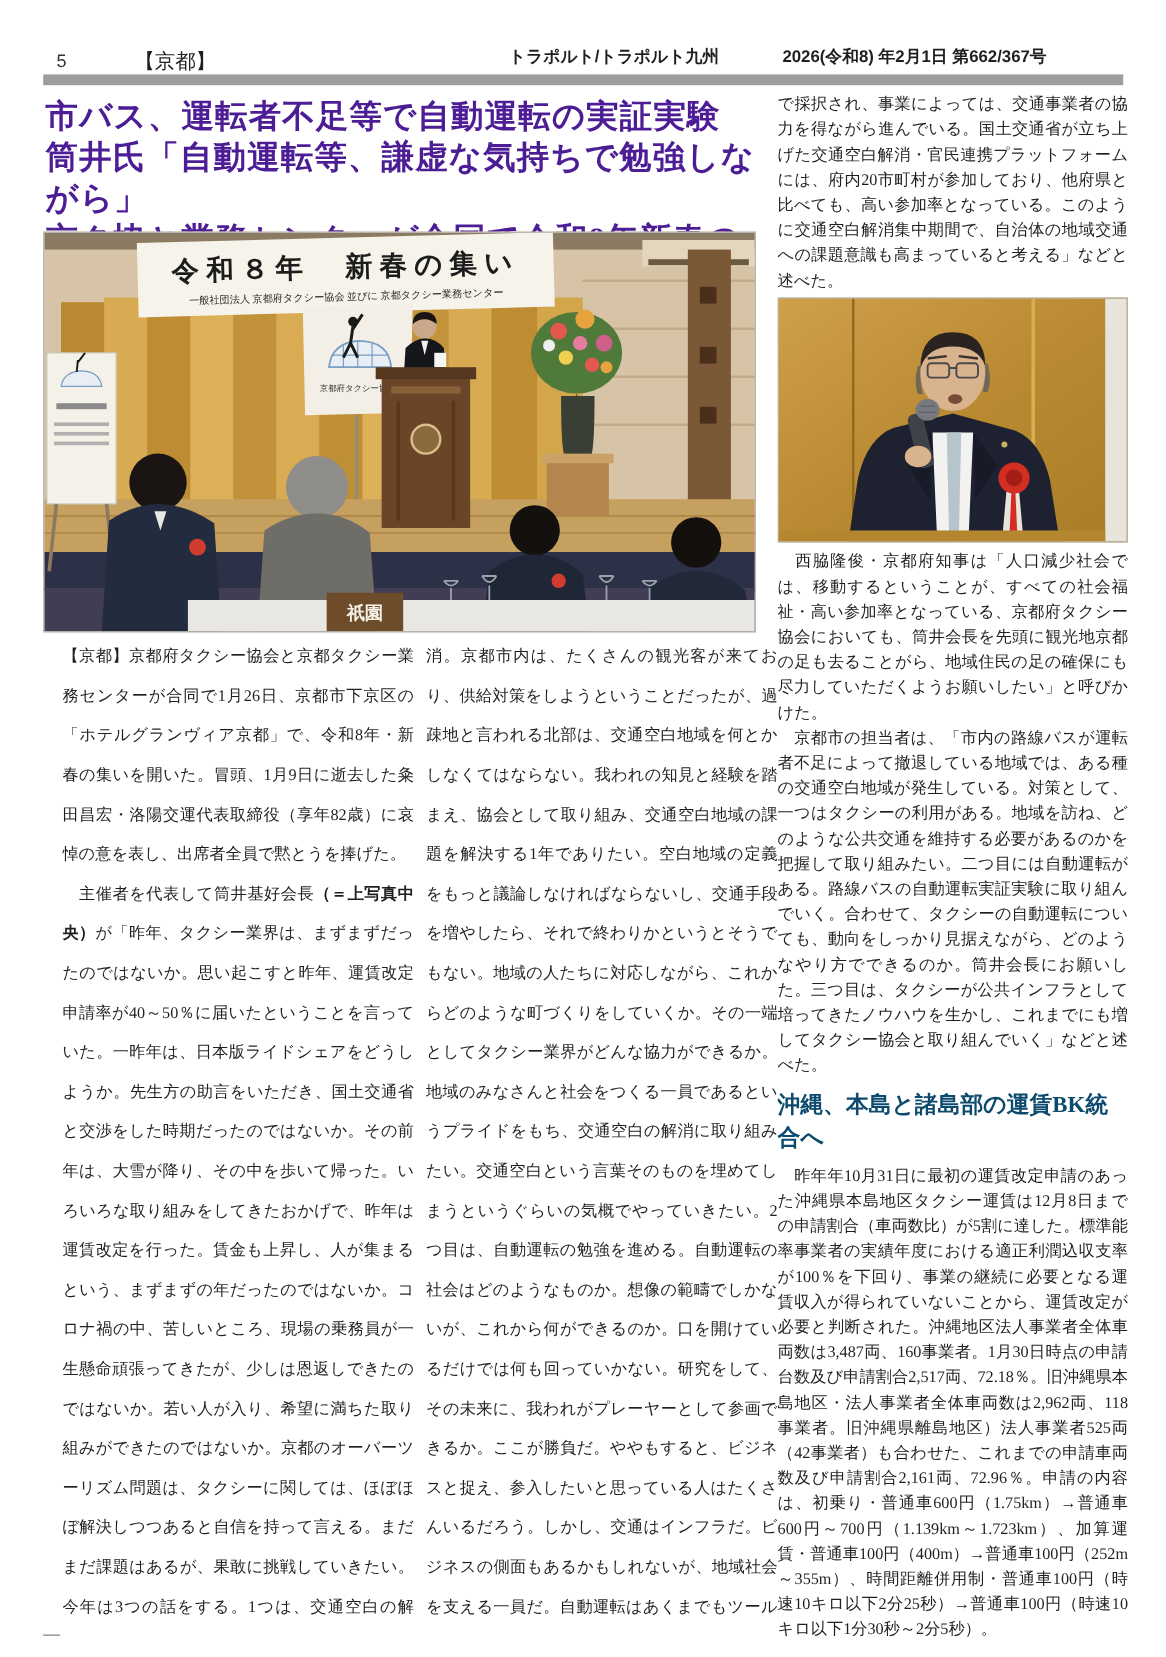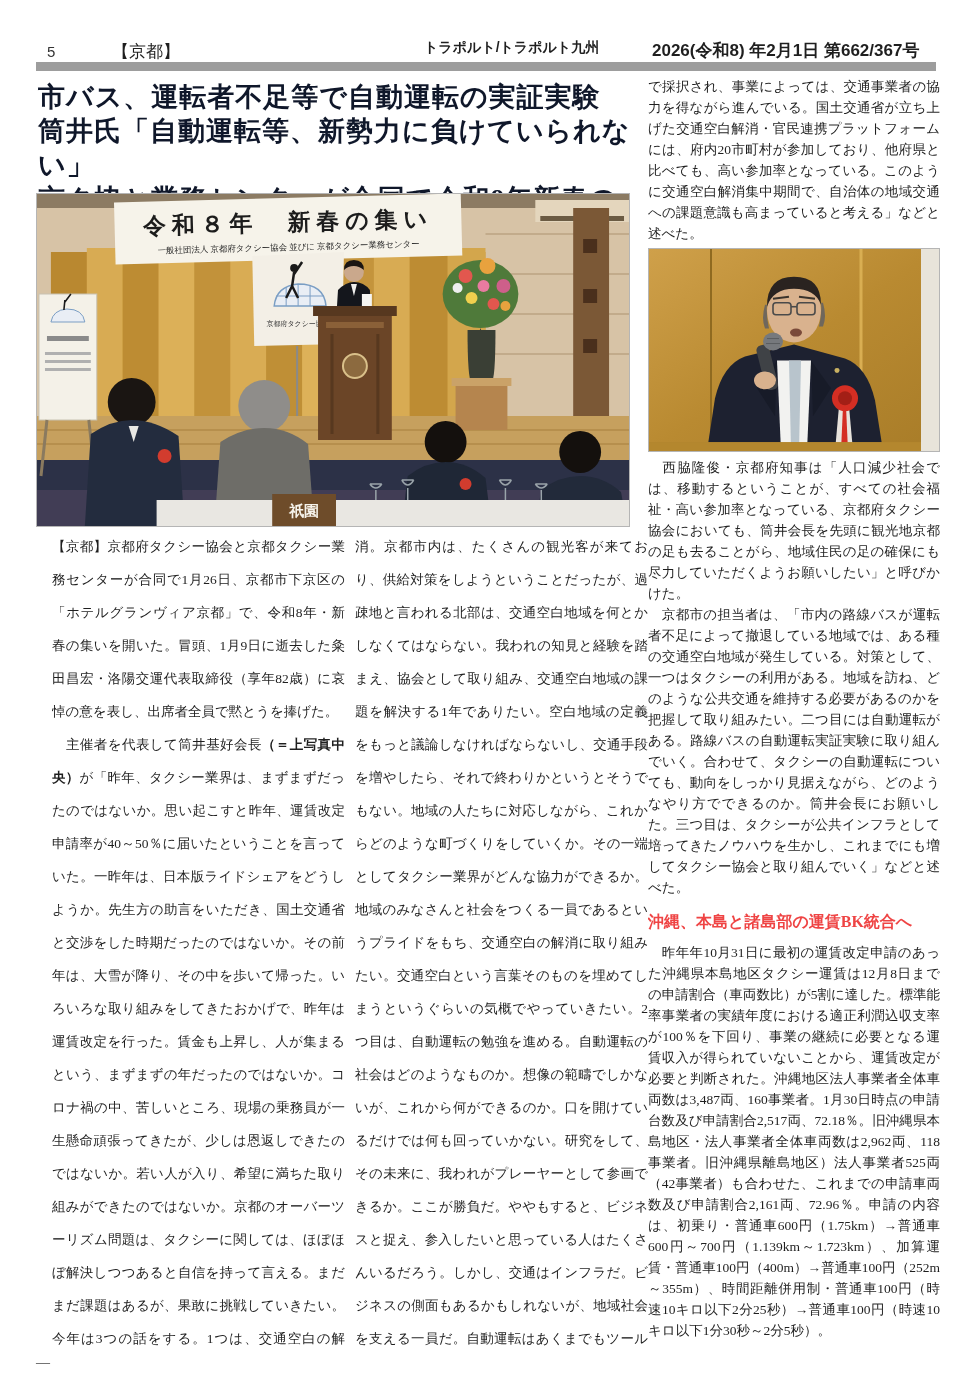--- a/index.html
+++ b/index.html
@@ -6,57 +6,57 @@
   .page{
     position:relative;width:972px;height:1381px;background:#ffffff;
     margin:0 auto;overflow:hidden;
     font-family:"Liberation Serif","DejaVu Serif",serif;color:#1f1f1f;
   }
   
   .hdr-item{position:absolute;font-family:"Liberation Sans","DejaVu Sans",sans-serif;white-space:nowrap;}
   .hdr-page{left:47px;top:43px;font-size:15px;color:#333;}
   .hdr-region{left:112px;top:40px;font-size:17px;font-weight:normal;}
   .hdr-pub{left:424px;top:39px;font-size:14px;font-weight:bold;}
-  .hdr-date{left:652px;top:39px;font-size:17px;font-weight:bold;}
+  .hdr-date{left:652px;top:39px;font-size:14px;font-weight:bold;}
   .hdr-bar{position:absolute;left:36px;top:62px;width:900px;height:9px;background:#9d9d9d;}
   
   .headline{position:absolute;left:38px;top:80px;width:600px;
     font-size:27px;font-weight:bold;line-height:34px;letter-spacing:1px;
-    color:#0f172a;}
+    color:#4c1d95;}
   
   .photo-main{position:absolute;left:36px;top:193px;width:594px;height:334px;
     border:1px solid #b5b5b5;box-sizing:border-box;background:#d7c3a6;}
   .photo-main svg,.photo-portrait svg{display:block;width:100%;height:100%;}
   
   .twocol{position:absolute;left:52px;top:530px;width:596px;height:847px;
     column-count:2;column-gap:10px;column-fill:auto;overflow:hidden;
     font-size:13.5px;line-height:33px;text-align:justify;}
   .twocol p,.col3 p{margin:0;}
   .col3{position:absolute;left:648px;top:76px;width:292px;height:1302px;overflow:hidden;
     font-size:13.5px;line-height:21px;text-align:justify;}
   .photo-portrait{width:292px;height:204px;border:1px solid #b5b5b5;box-sizing:border-box;
     margin:4px 0 5px 0;background:#c4953a;}
-  .subhead{margin:10px 0 7px 0;font-size:16px;font-weight:bold;line-height:27px;
-    color:#ef4444;text-align:left;}
+  .subhead{margin:10px 0 7px 0;font-size:19px;font-weight:bold;line-height:27px;
+    color:#0c4a6e;text-align:left;}
   .end-dash{position:absolute;left:36px;top:1355px;font-size:14px;color:#444;}
 </style>
 </head>
 <body>
 
 <div class="page">
 
   <div class="hdr-item hdr-page">5</div>
   <div class="hdr-item hdr-region">【京都】</div>
   <div class="hdr-item hdr-pub">トラポルト/トラポルト九州</div>
   <div class="hdr-item hdr-date">2026(令和8) 年2月1日 第662/367号</div>
   <div class="hdr-bar"></div>
 
   <div class="headline">
     <div>市バス、運転者不足等で自動運転の実証実験</div>
-    <div>筒井氏「自動運転等、新勢力に負けていられない」</div>
+    <div>筒井氏「自動運転等、謙虚な気持ちで勉強しながら」</div>
     <div>京タ協と業務センターが合同で令和8年新春の集い</div>
   </div>
 
   <div class="photo-main">
     <svg viewBox="0 0 594 332" preserveAspectRatio="none">
 
       <rect x="0" y="0" width="594" height="332" fill="#d7c3a6"></rect>
       <rect x="0" y="0" width="594" height="14" fill="#8c7b63"></rect>
       <g stroke="#c2ab8b" stroke-width="2">
         <line x1="450" y1="40" x2="594" y2="40"></line>

